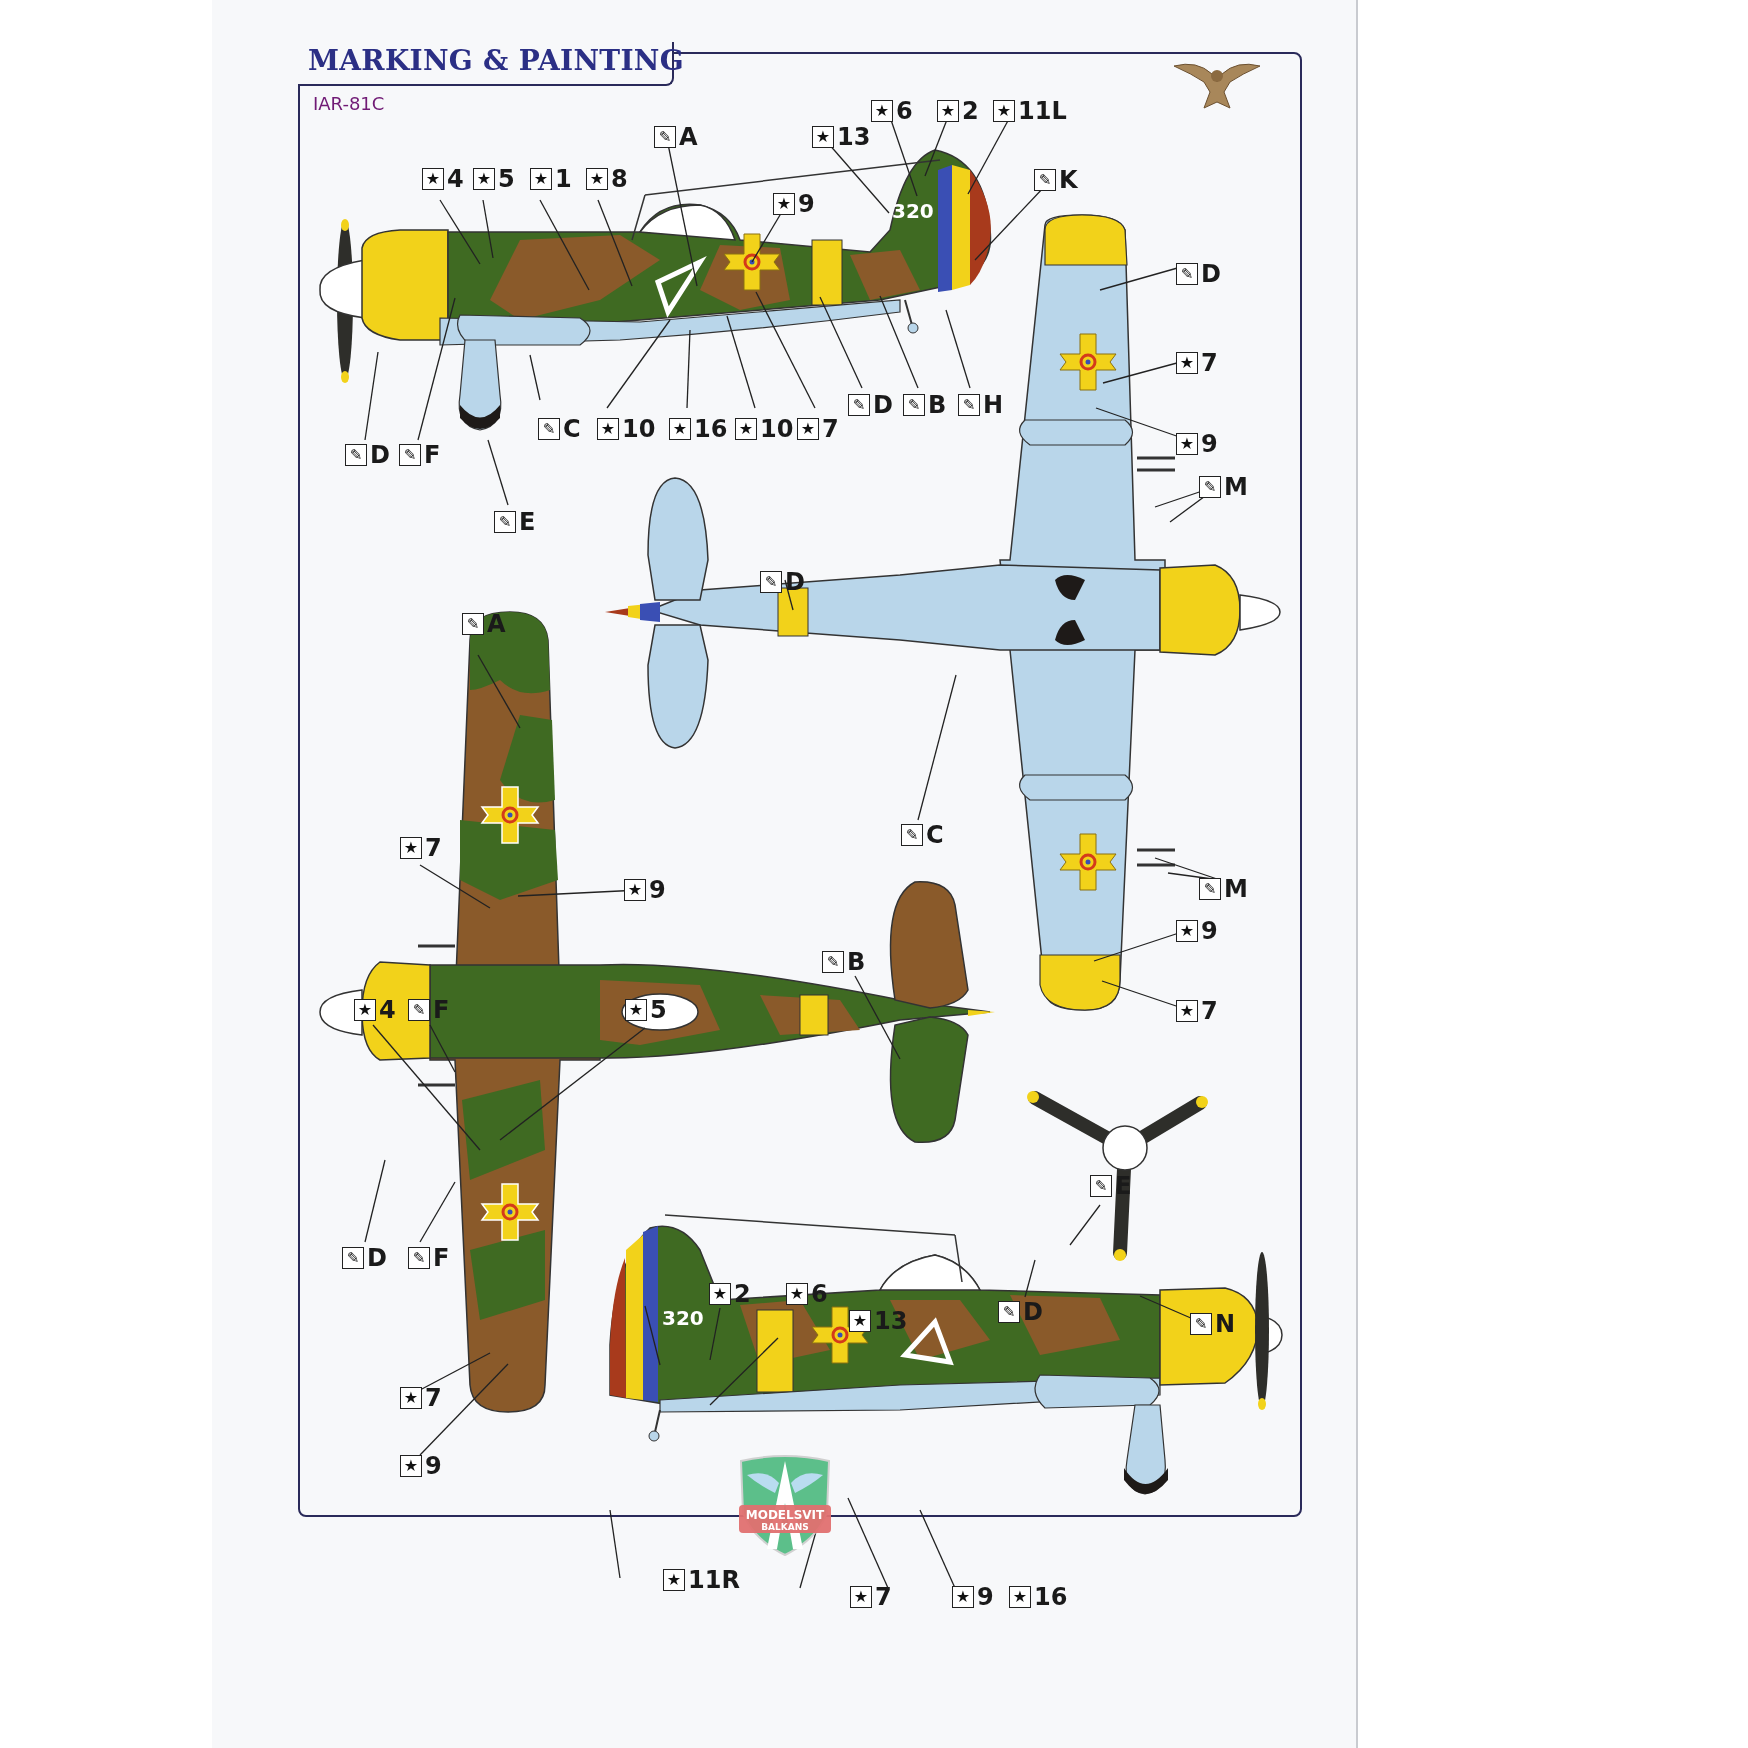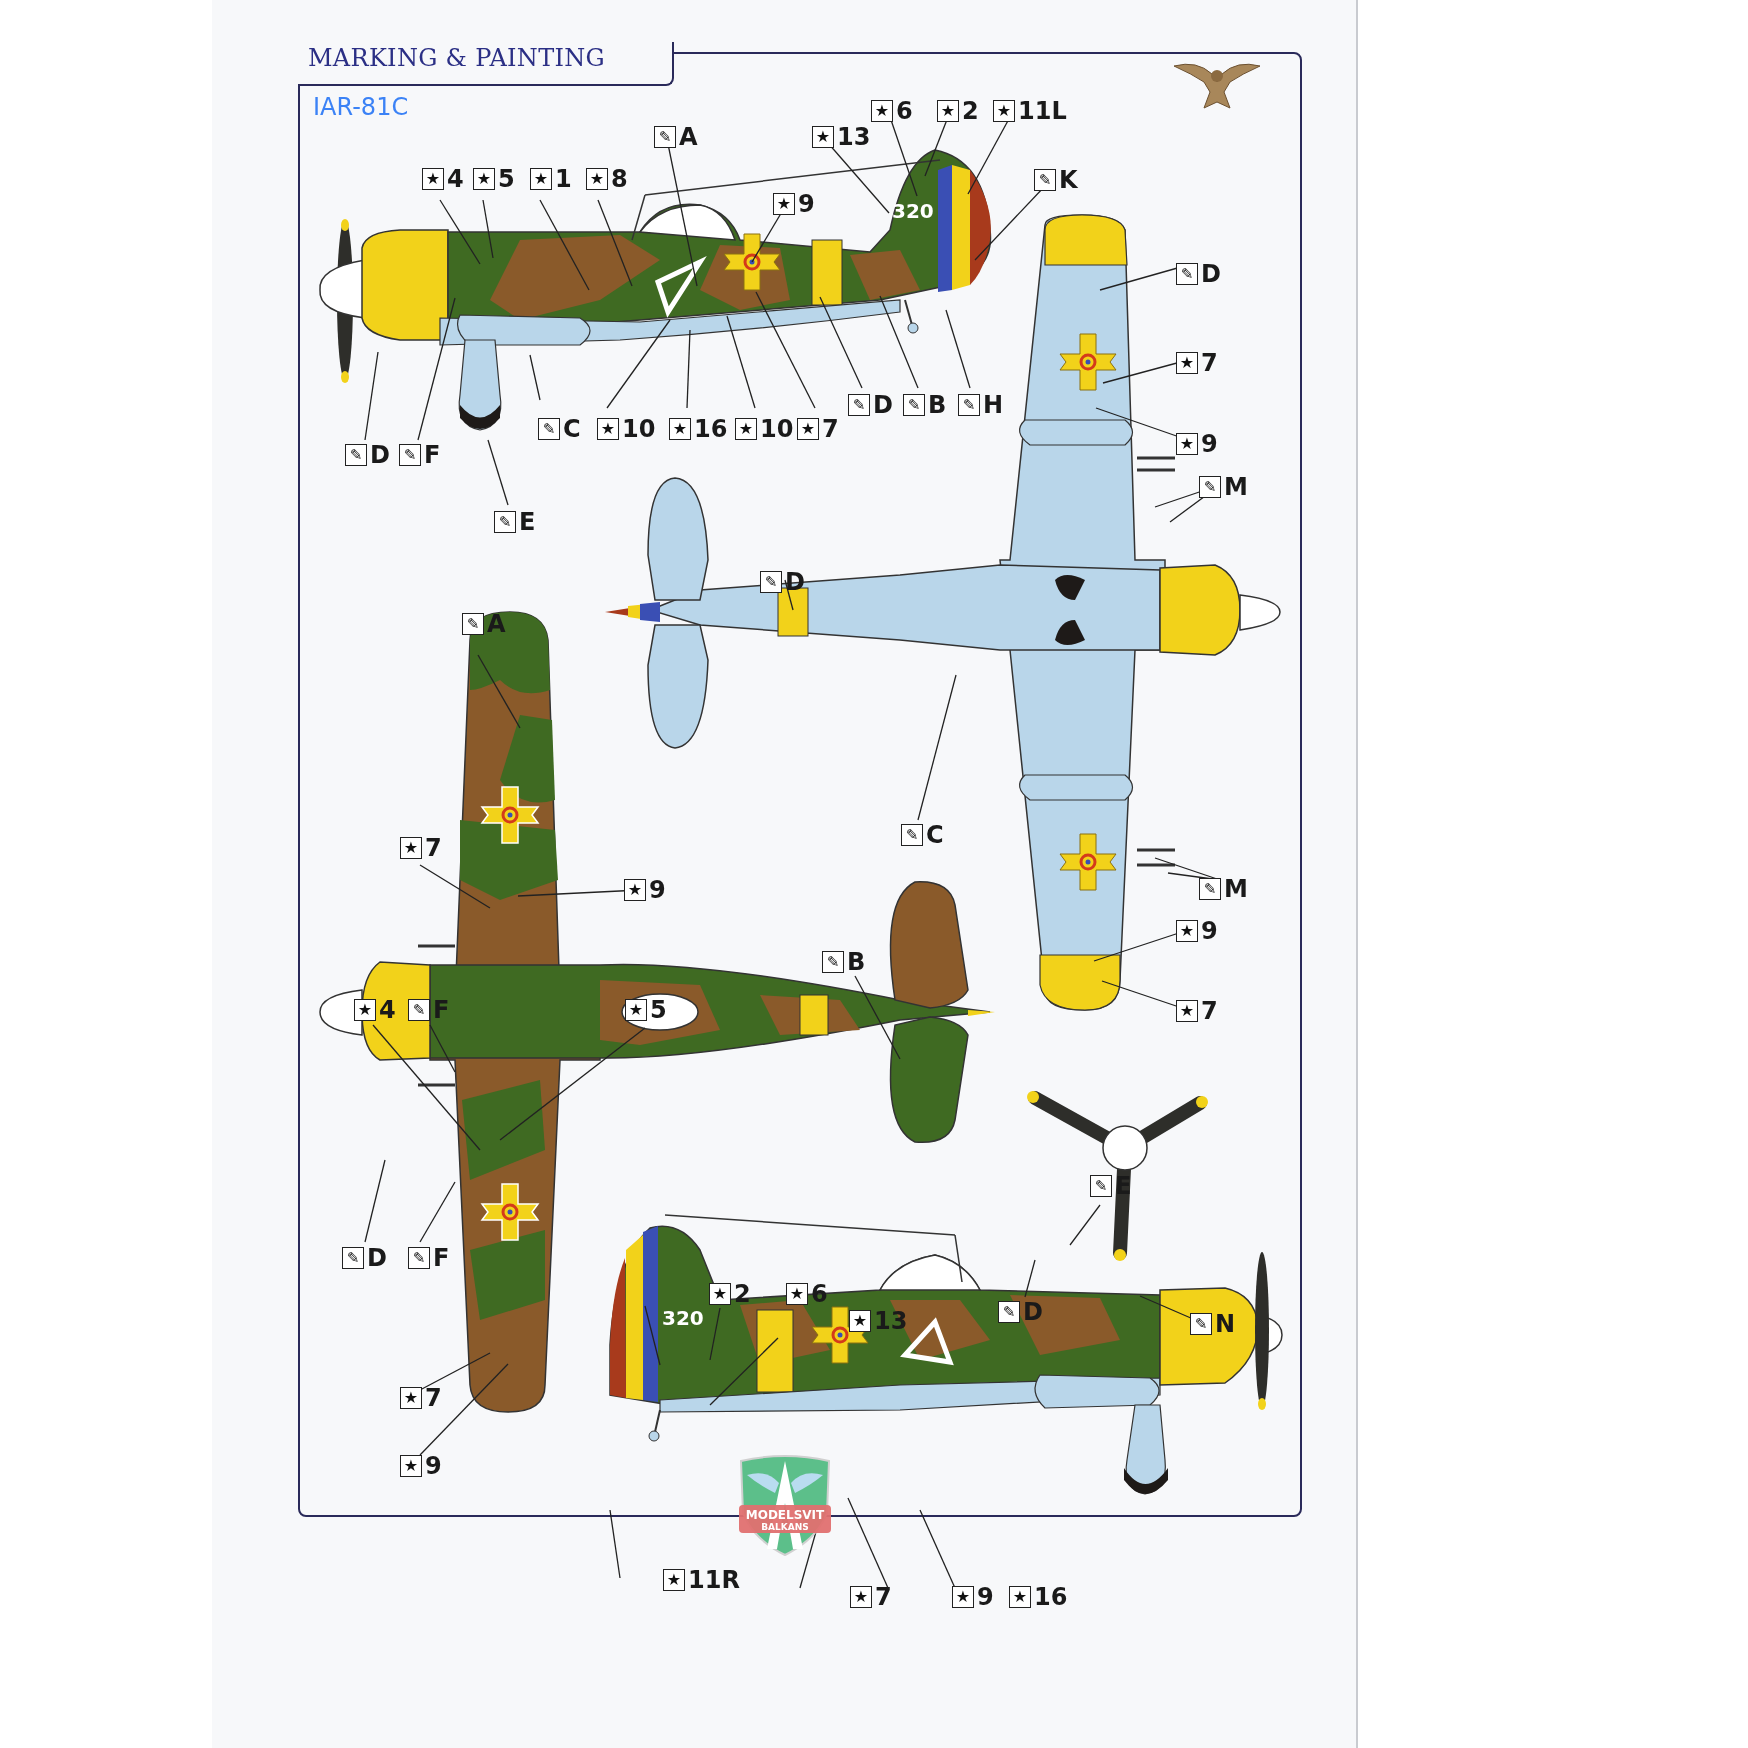--- a/index.html
+++ b/index.html
@@ -1,22 +1,22 @@
 <!DOCTYPE html>
 <html><head>
 <meta charset="utf-8">
 <style>
   html,body{margin:0;padding:0;}
   body{width:1748px;height:1748px;background:#ffffff;position:relative;overflow:hidden;font-family:"DejaVu Sans",sans-serif;}
   .sheet{position:absolute;left:212px;top:0;width:1145px;height:1748px;background:#f7f8fa;}
   .sheet-edge{position:absolute;left:1356px;top:0;width:2px;height:1748px;background:#c9cbd0;}
   .frame{position:absolute;left:298px;top:52px;width:1004px;height:1465px;border:2px solid #2a2a5a;border-radius:8px;box-sizing:border-box;}
   .title-tab{position:absolute;left:298px;top:42px;width:376px;height:44px;background:#f7f8fa;border-right:2px solid #2a2a5a;border-bottom:2px solid #2a2a5a;border-bottom-right-radius:8px;box-sizing:border-box;}
-  .title{position:absolute;left:308px;top:44px;font-family:"DejaVu Serif","Liberation Serif",serif;font-weight:normal;font-size:24px;color:#2b2f85;letter-spacing:0.3px;white-space:nowrap;}
-  .subtitle{position:absolute;left:313px;top:93px;font-family:"DejaVu Sans",sans-serif;font-size:24px;color:#3b82f6;}
+  .title{position:absolute;left:308px;top:44px;font-family:"DejaVu Serif","Liberation Serif",serif;font-weight:bold;font-size:28px;color:#2b2f85;letter-spacing:0.3px;white-space:nowrap;}
+  .subtitle{position:absolute;left:313px;top:93px;font-family:"DejaVu Sans",sans-serif;font-size:18px;color:#701a75;}
   .owl{position:absolute;left:1172px;top:52px;width:90px;height:60px;}
   svg.art{position:absolute;left:0;top:0;width:1748px;height:1748px;}
   .callout{position:absolute;display:flex;align-items:center;height:28px;font-family:"DejaVu Sans",sans-serif;font-weight:bold;font-size:24px;color:#1a1a1a;white-space:nowrap;}
   .ico{width:22px;height:22px;border:1.5px solid #222;box-sizing:border-box;display:inline-flex;align-items:center;justify-content:center;background:#fff;margin-right:3px;font-size:15px;line-height:1;color:#111;}
   .ico.star{font-size:16px;}
   .logo{position:absolute;left:737px;top:1453px;width:96px;height:104px;}
 </style>
 </head>
 <body>
 

